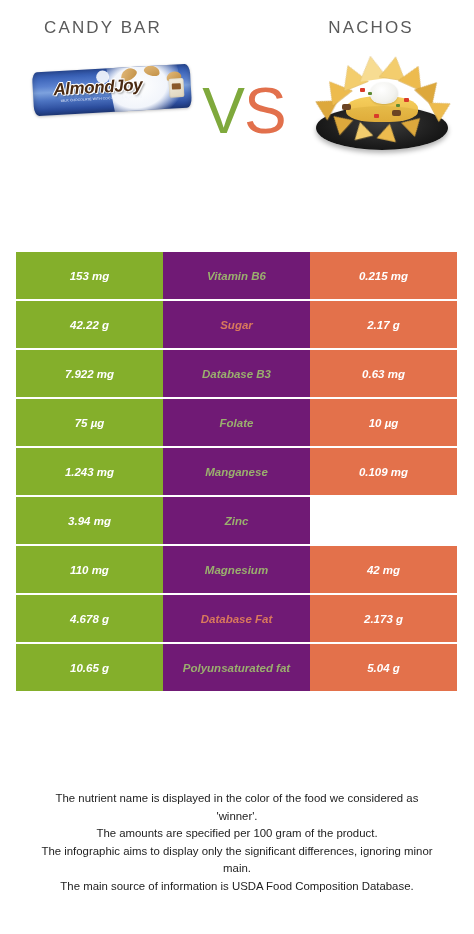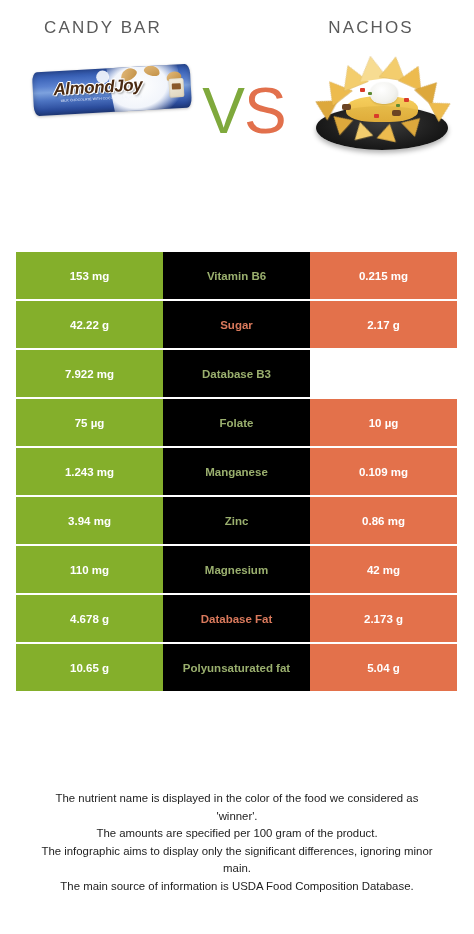--- a/index.html
+++ b/index.html
@@ -207,20 +207,21 @@
     border-radius: 1px;
     background: #5d8a33;
   }
 
   
   .table {
     position: absolute;
     left: 16px;
     top: 252px;
     width: 441px;
+    font-style: italic;
   }
   .row {
     display: flex;
     height: 47px;
     margin-bottom: 2px;
   }
   .cell {
     display: flex;
     align-items: center;
     justify-content: center;
@@ -228,21 +229,21 @@
     font-weight: bold;
     white-space: nowrap;
   }
   .cell.left {
     width: 147px;
     background: #84af2b;
     color: #ffffff;
   }
   .cell.mid {
     width: 147px;
-    background: #000000;
+    background: #701a75;
     font-weight: bold;
     font-size: 11.5px;
   }
   .cell.right {
     width: 147px;
     background: #e3714b;
     color: #ffffff;
   }
   .cell.mid.green  { color: #9aaf6e; }
   .cell.mid.orange { color: #d9795c; }
@@ -326,35 +327,35 @@
       <div class="cell right">0.215 mg</div>
     </div>
     <div class="row">
       <div class="cell left">42.22 g</div>
       <div class="cell mid orange">Sugar</div>
       <div class="cell right">2.17 g</div>
     </div>
     <div class="row">
       <div class="cell left">7.922 mg</div>
       <div class="cell mid green">Database B3</div>
+      <div class="cell right">0.63 mg</div>
     </div>
     <div class="row">
       <div class="cell left">75 µg</div>
       <div class="cell mid green">Folate</div>
       <div class="cell right">10 µg</div>
     </div>
     <div class="row">
       <div class="cell left">1.243 mg</div>
       <div class="cell mid green">Manganese</div>
       <div class="cell right">0.109 mg</div>
     </div>
     <div class="row">
       <div class="cell left">3.94 mg</div>
       <div class="cell mid green">Zinc</div>
-      <div class="cell right">0.86 mg</div>
     </div>
     <div class="row">
       <div class="cell left">110 mg</div>
       <div class="cell mid green">Magnesium</div>
       <div class="cell right">42 mg</div>
     </div>
     <div class="row">
       <div class="cell left">4.678 g</div>
       <div class="cell mid orange">Database Fat</div>
       <div class="cell right">2.173 g</div>

